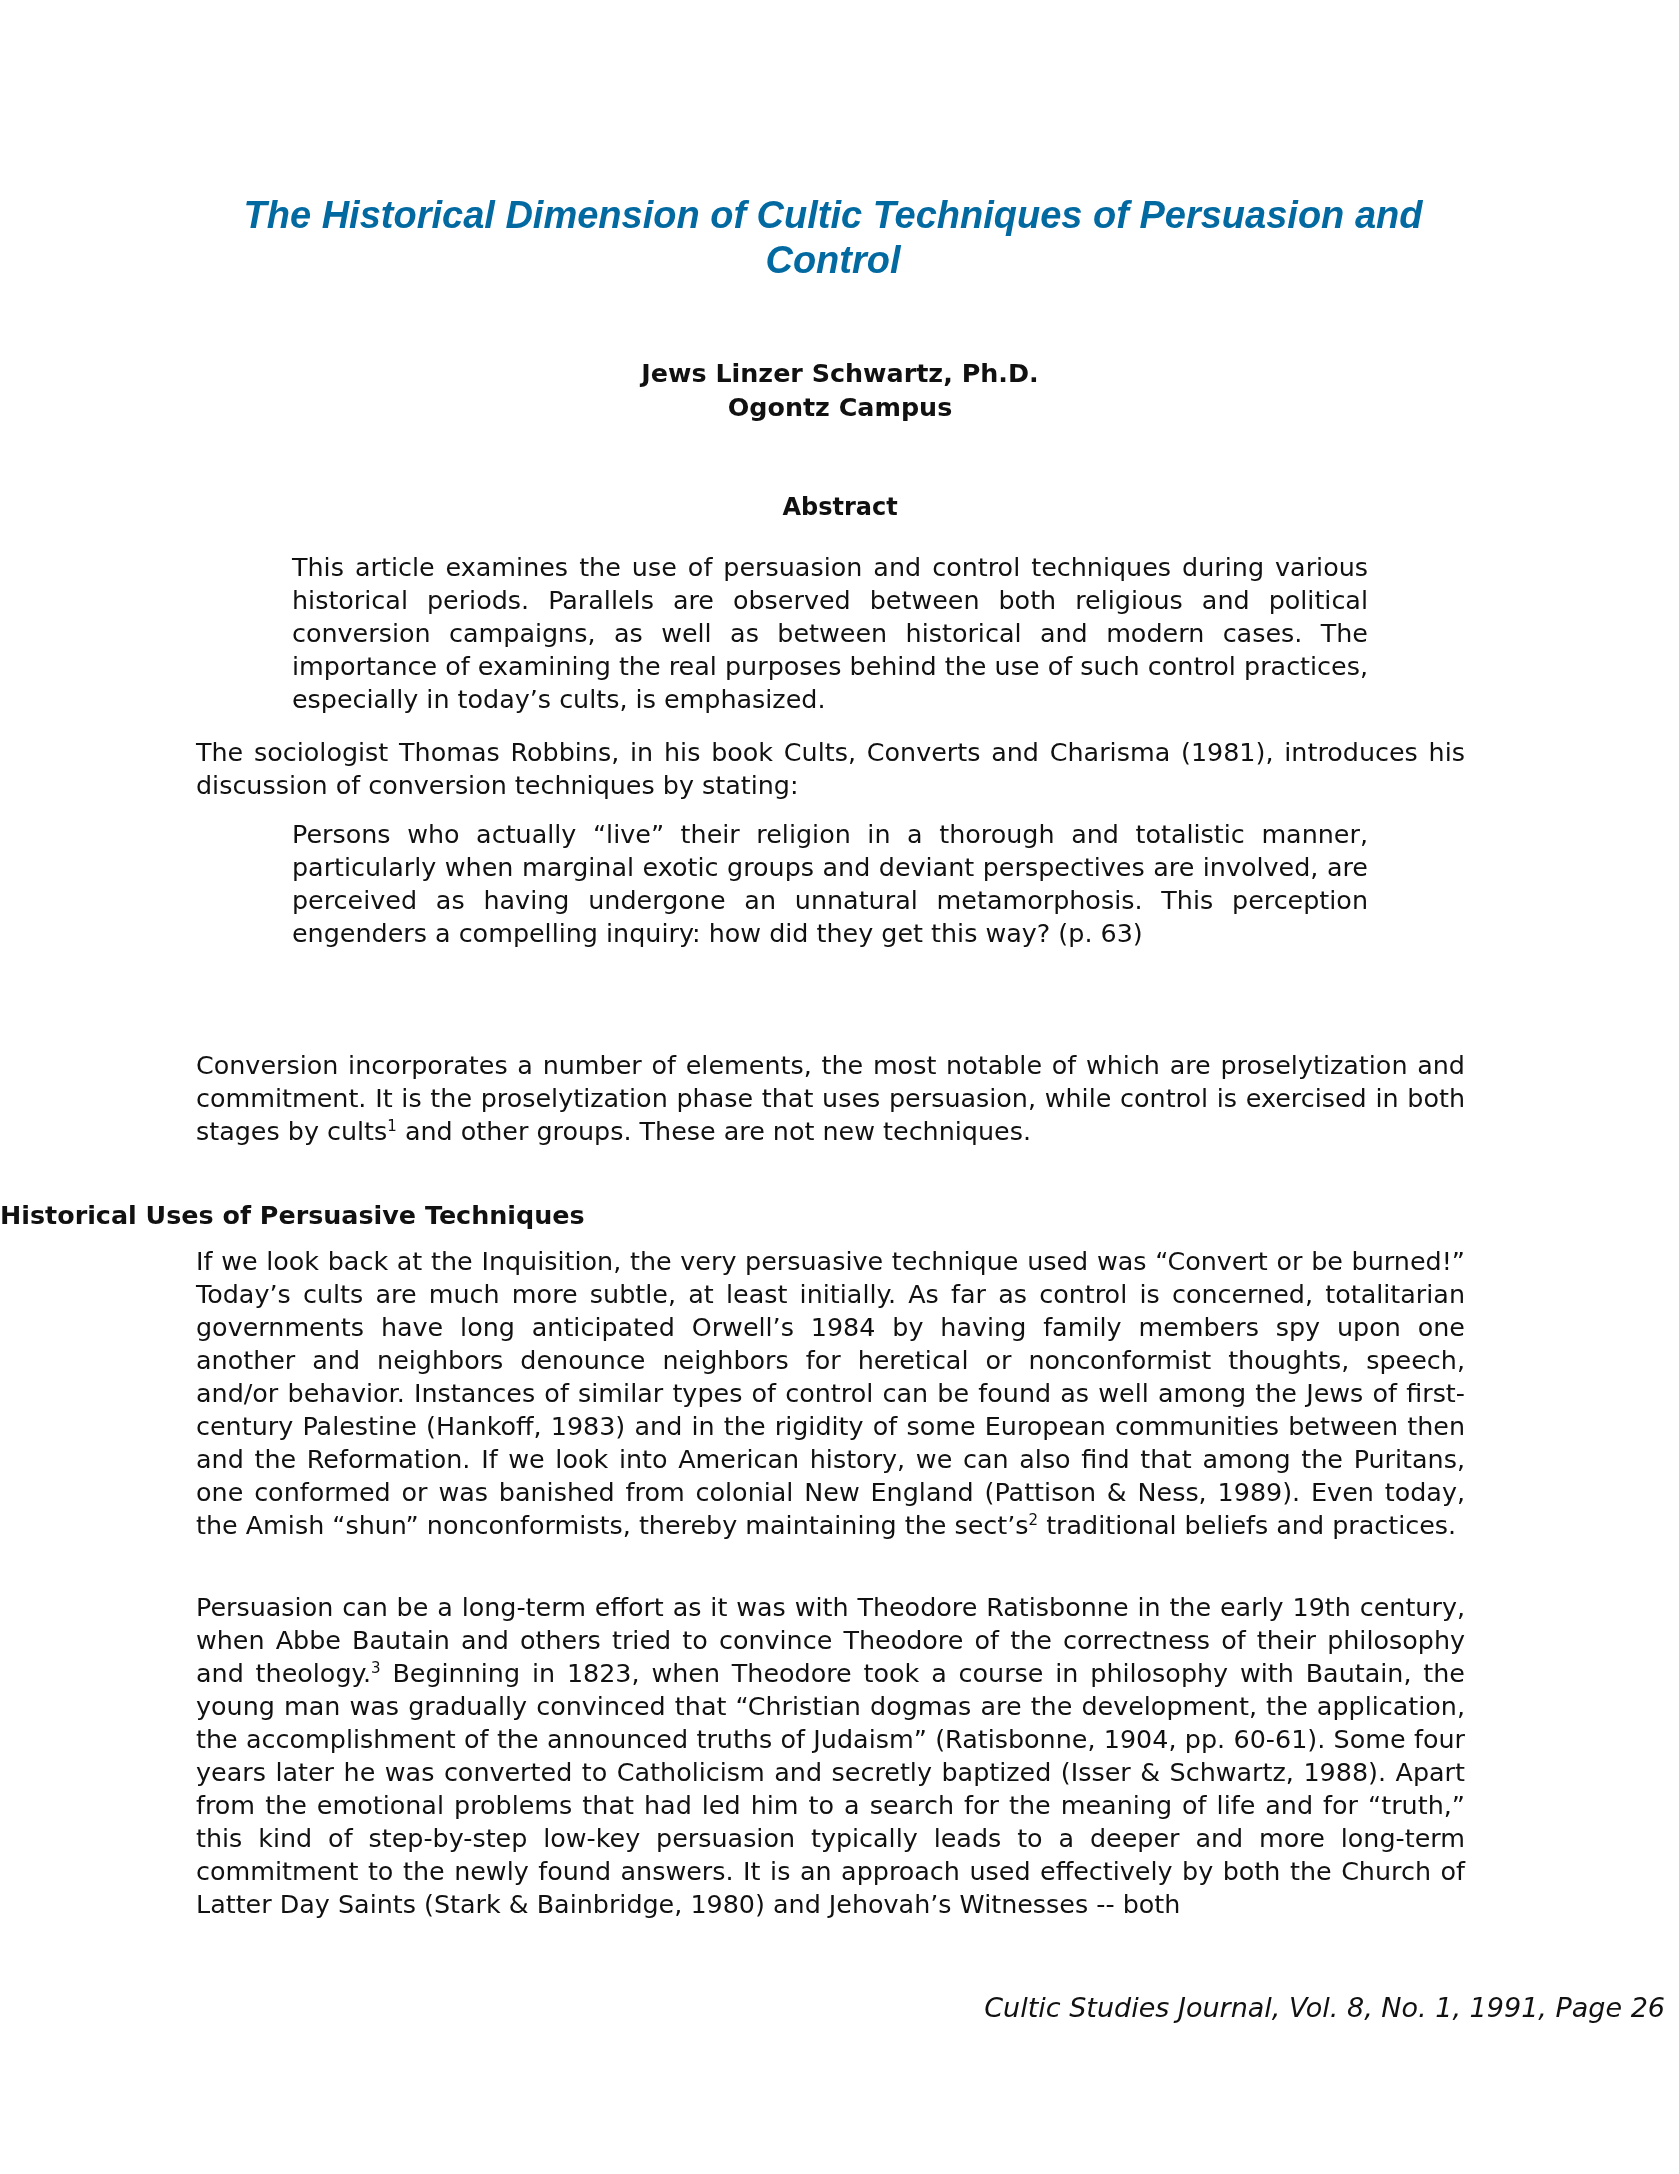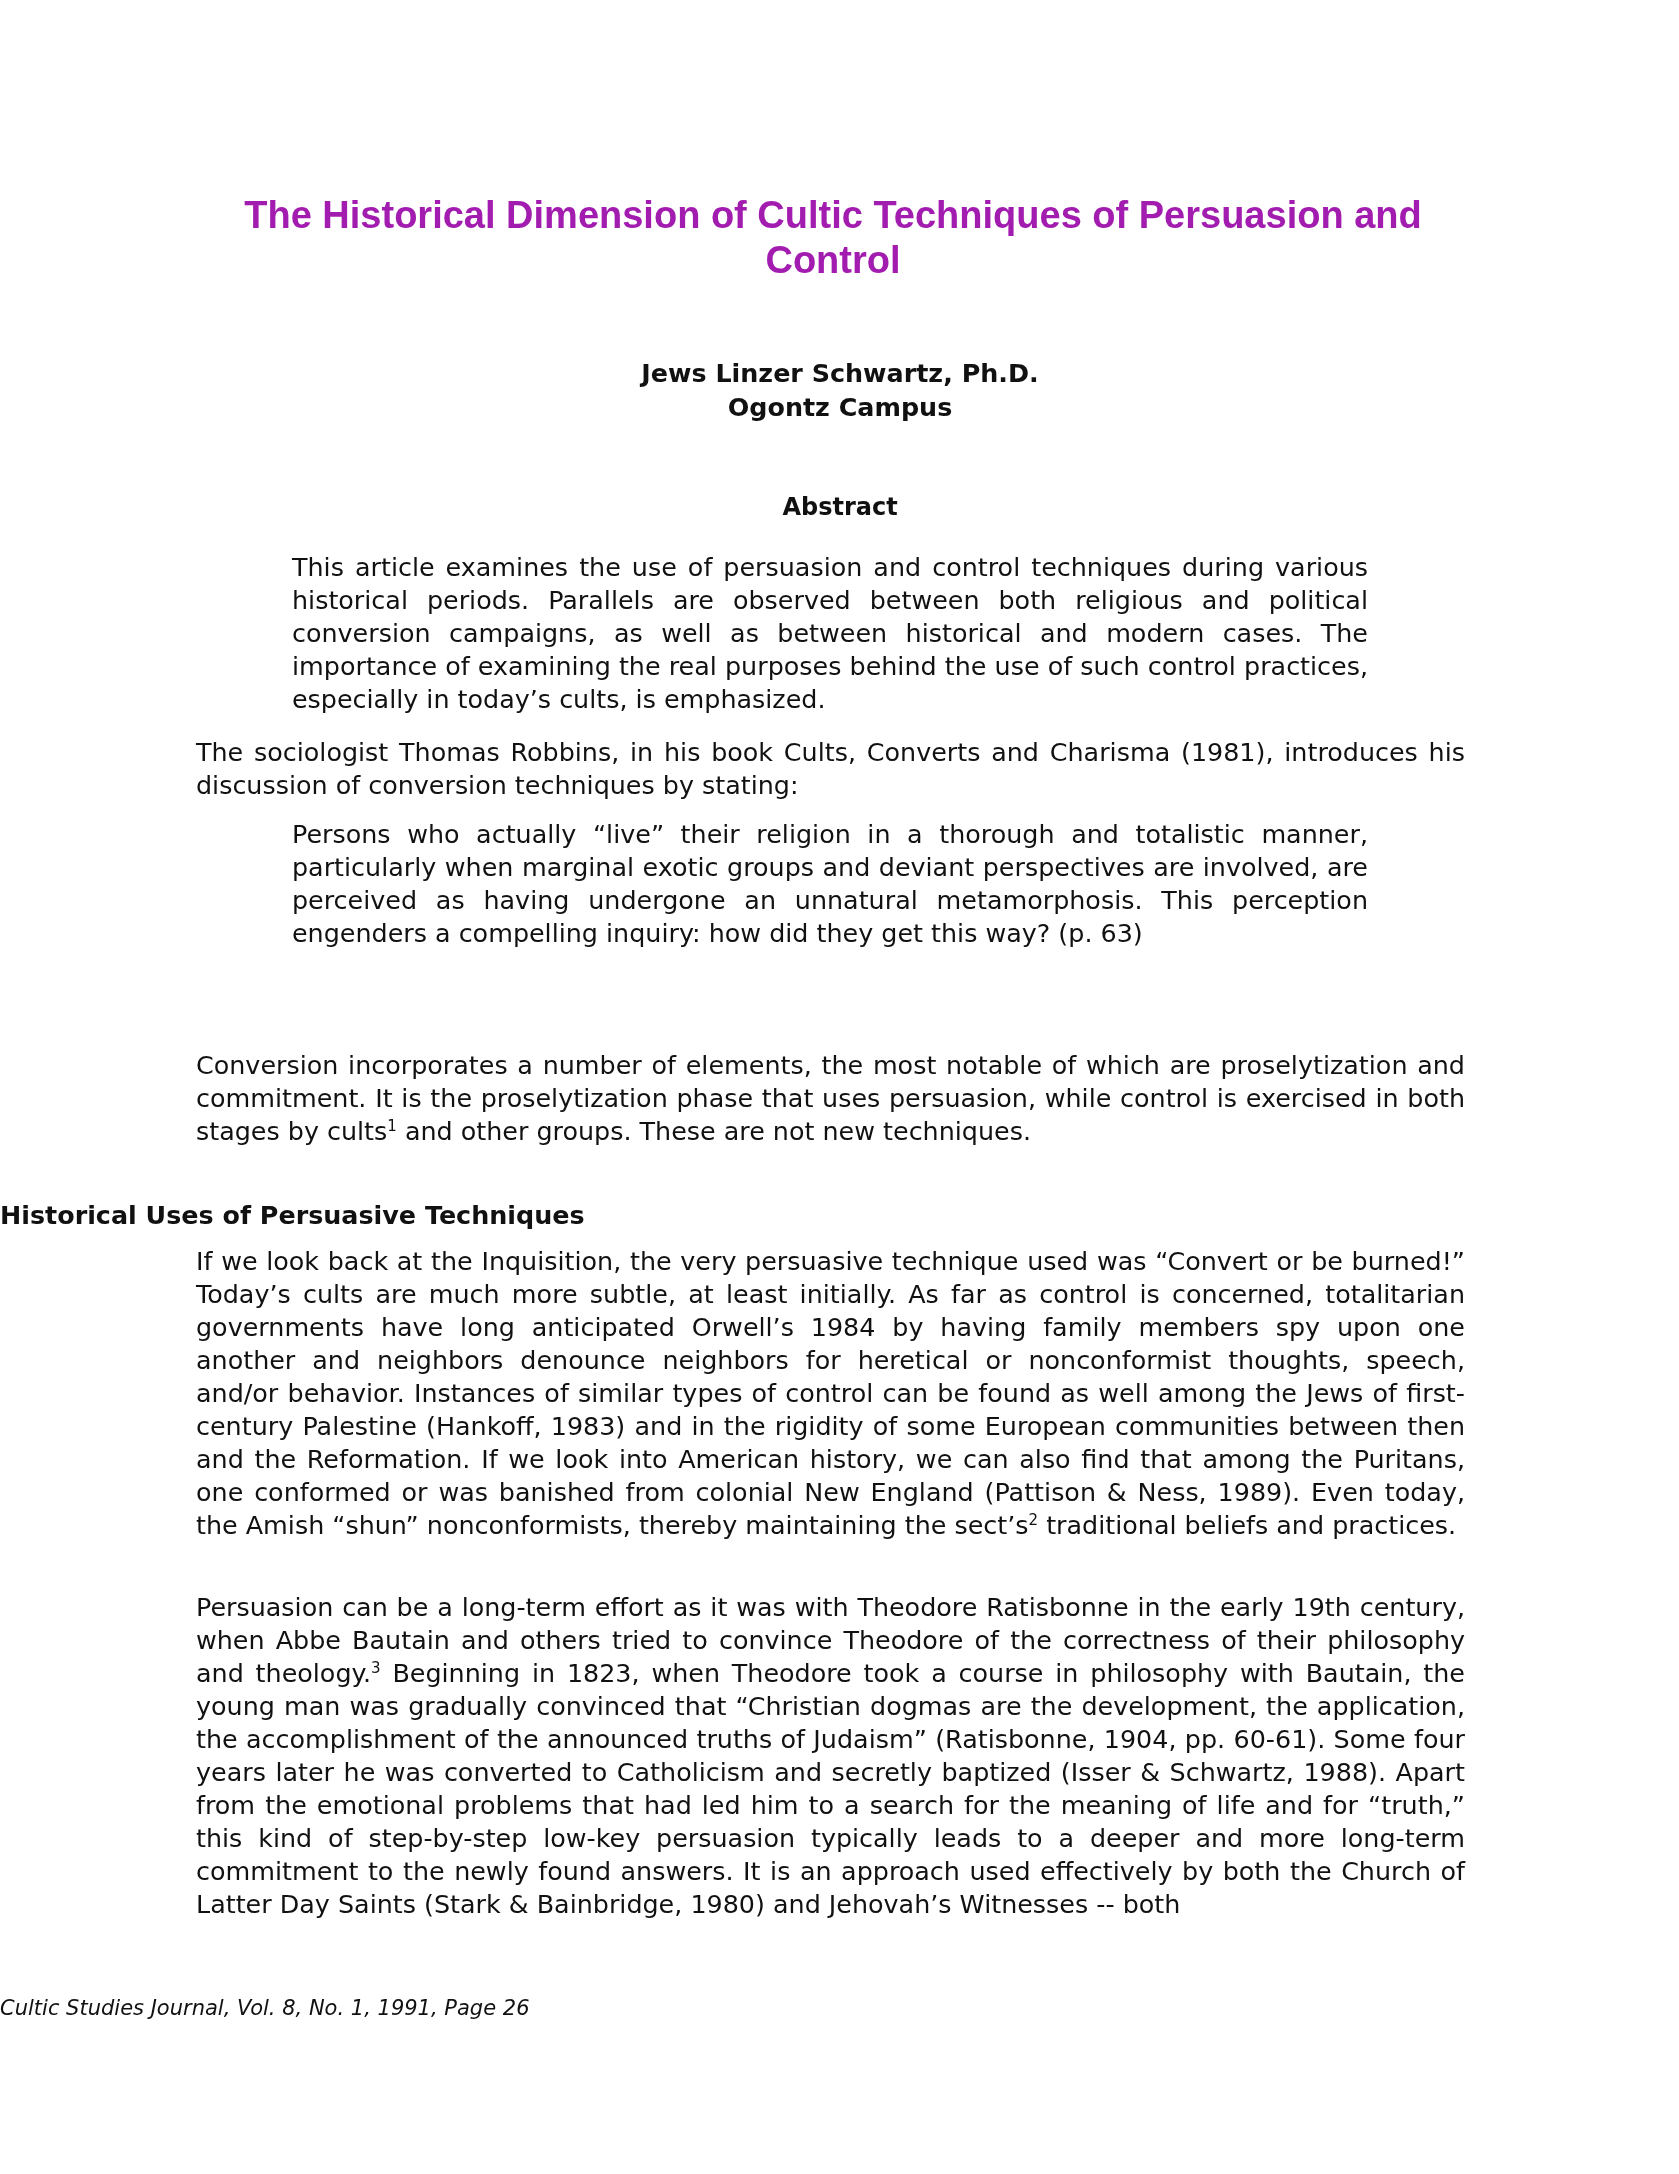--- a/index.html
+++ b/index.html
@@ -3,44 +3,44 @@
 <meta charset="utf-8">
 <style>
   html, body { margin: 0; padding: 0; background: #ffffff; }
   body { width: 1680px; height: 2174px; position: relative; overflow: hidden; }
   .page {
     position: absolute; left: 0; top: 0; width: 1680px; height: 2174px;
     font-family: "DejaVu Sans", sans-serif; color: #111111;
   }
   .title {
     position: absolute; left: 188px; width: 1290px; top: 193px;
-    text-align: center; color: #a21caf;
+    text-align: center; color: #0369a1;
     font-family: "Liberation Sans", sans-serif; font-weight: bold;
-    font-size: 38px; line-height: 45px; margin: 0;
+    font-size: 38px; line-height: 45px; margin: 0; font-style: italic;
   }
   .author-block {
     position: absolute; left: 0; width: 1680px; top: 356px;
     text-align: center; font-weight: bold; font-size: 25.4px; line-height: 34px;
   }
   .author-block div { margin: 0; }
   .abstract-heading {
     position: absolute; left: 0; width: 1680px; top: 490px;
     text-align: center; font-weight: bold; font-size: 24px; line-height: 34px;
   }
   .block { position: absolute; font-size: 25.4px; line-height: 33px; text-align: justify; text-align-last: left; margin: 0; }
   .body-col { left: 196px; width: 1269px; }
   .indent-col { left: 292px; width: 1076px; }
   .section-heading {
     position: absolute; left: 0; width: 1680px; top: 1198px;
     text-align: left; font-weight: bold; font-size: 25.4px; line-height: 34px;
   }
   sup { font-size: 15px; line-height: 0; vertical-align: 9.4px; }
   .footer {
     position: absolute; left: 0; width: 1665px; top: 1994px;
-    text-align: left; font-style: italic; font-size: 21px; line-height: 28px;
+    text-align: right; font-style: italic; font-size: 27px; line-height: 28px;
   }
 </style>
 </head>
 <body>
 
 <div class="page">
 
   <h1 class="title">The Historical Dimension of Cultic Techniques of Persuasion and Control</h1>
 
   <div class="author-block">

